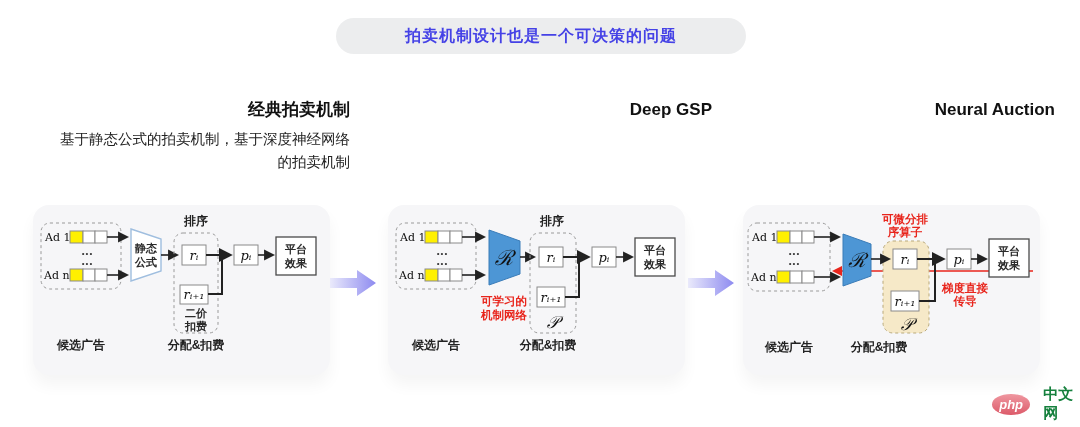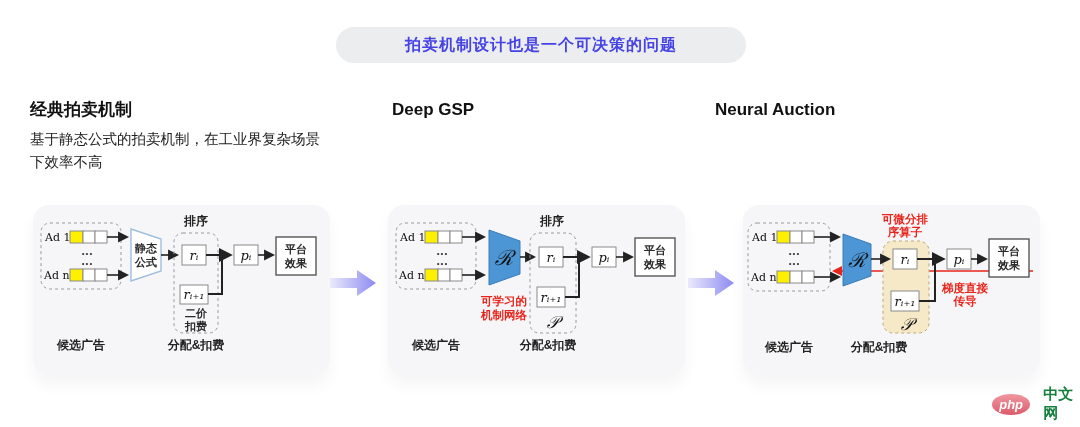--- a/index.html
+++ b/index.html
@@ -1,26 +1,26 @@
 <!DOCTYPE html>
 <html lang="zh"><head>
 <meta charset="utf-8">
 <style>
   html,body{margin:0;padding:0;}
   body{
     width:1080px;height:427px;position:relative;background:#ffffff;
     font-family:"Liberation Sans",sans-serif;overflow:hidden;
   }
   .banner{
-    position:absolute;left:336px;top:27px;width:410px;height:36px;
+    position:absolute;left:336px;top:18px;width:410px;height:36px;
     background:#ecedee;border-radius:18px;
     display:flex;align-items:center;justify-content:center;
   }
   .banner-text{color:#4542e6;font-size:16px;font-weight:bold;letter-spacing:1px;}
-  .col{position:absolute;top:99px;text-align:left;}
+  .col{position:absolute;top:99px;text-align:right;margin-left:20px;}
   #col1{left:30px;width:300px;}
   #col2{left:392px;width:300px;}
   #col3{left:715px;width:320px;}
   .col h2{margin:0 0 7px;font-size:17px;font-weight:bold;color:#111;line-height:22px;}
   .col p{margin:0;font-size:14.5px;line-height:23px;color:#222;}
   .card{
     position:absolute;top:205px;width:297px;height:170px;background:#f6f6f8;
     border-radius:16px;box-shadow:0 10px 16px rgba(0,0,0,0.045);
   }
   #card1{left:33px;} #card2{left:388px;} #card3{left:743px;}
@@ -57,21 +57,21 @@
 </style>
 </head>
 <body>
 
 <div class="banner">
   <span class="banner-text">拍卖机制设计也是一个可决策的问题</span>
 </div>
 
 <div class="col" id="col1">
   <h2>经典拍卖机制</h2>
-  <p>基于静态公式的拍卖机制，在工业界复杂场景下效率不高</p>
+  <p>基于静态公式的拍卖机制，基于深度神经网络的拍卖机制</p>
 </div>
 <div class="col" id="col2">
   <h2>Deep GSP</h2>
 </div>
 <div class="col" id="col3">
   <h2>Neural Auction</h2>
 </div>
 
 <div class="card" id="card1">
   <svg viewBox="0 0 297 170">

